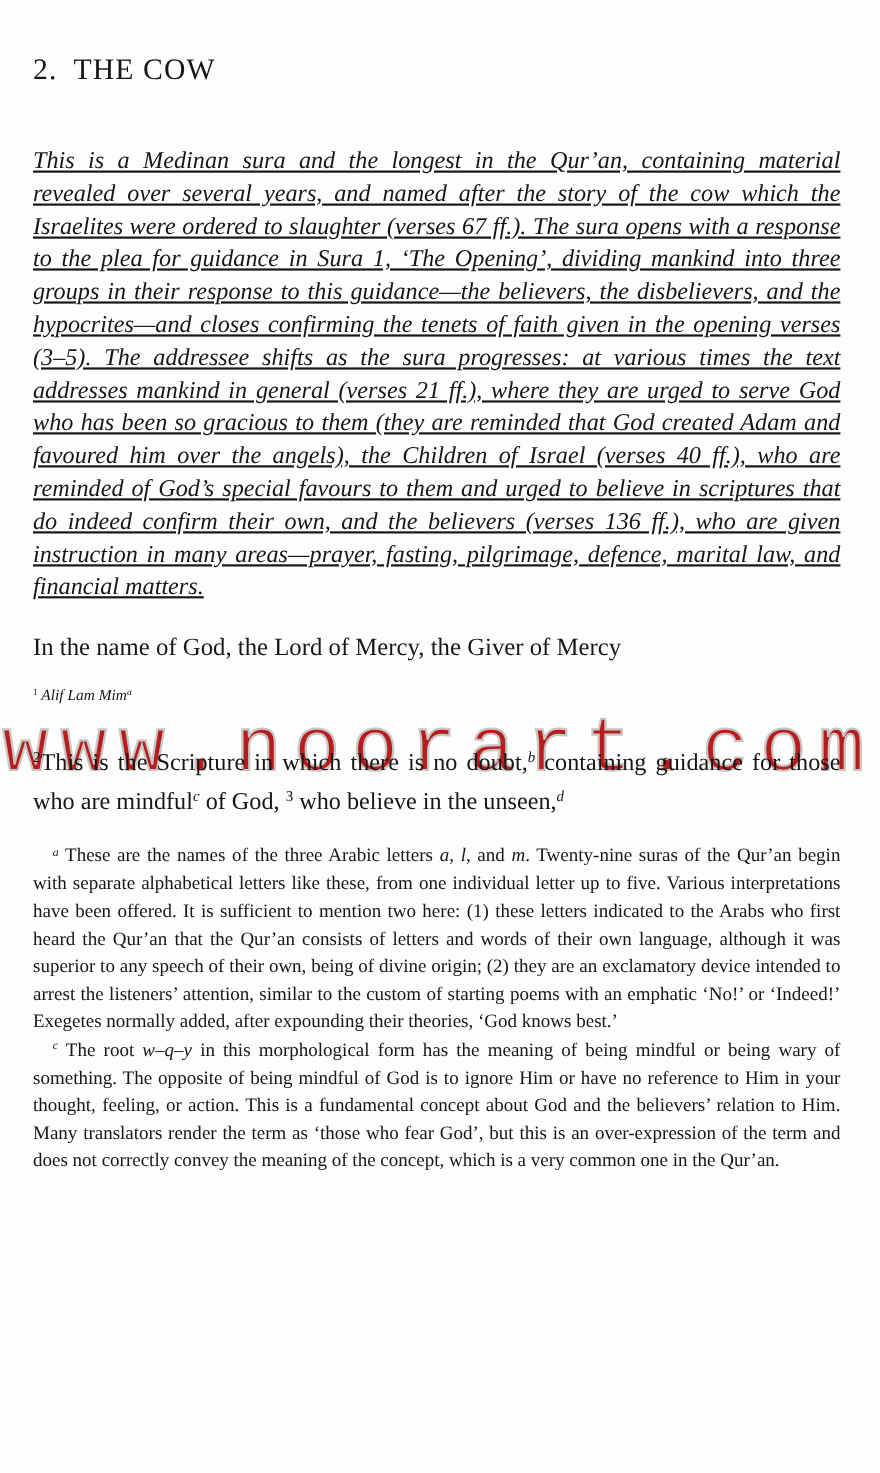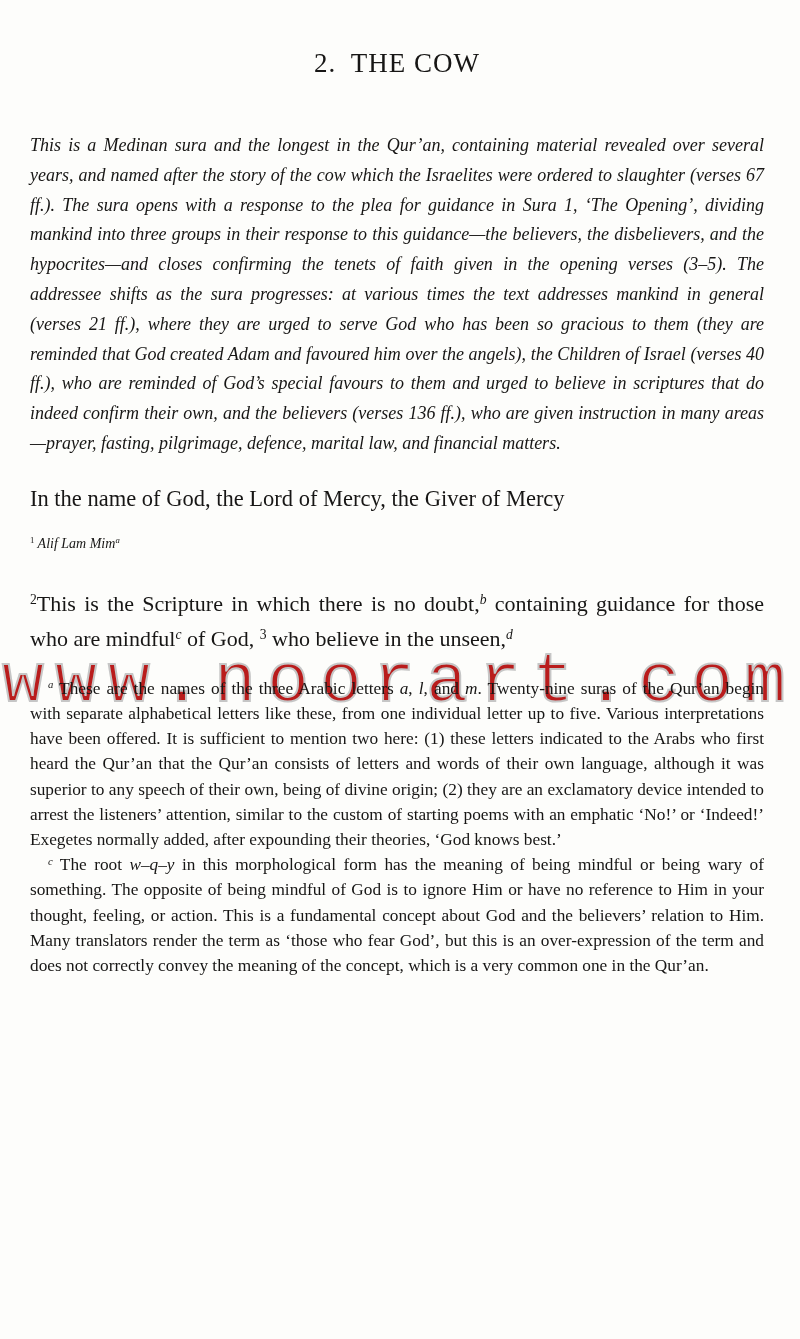--- a/index.html
+++ b/index.html
@@ -15,29 +15,29 @@
     background: #fdfdfb;
     color: #171615;
     padding: 48px 36px 0 30px;
     overflow: hidden;
   }
   .content { position: relative; z-index: 2; }
   .title {
     margin: 0;
     font-size: 27px;
     font-weight: normal;
-    text-align: center;
     letter-spacing: 1px;
   }
   .intro {
     margin: 52px 0 0 0;
     font-style: italic;
-    font-size: 18px;
+    font-size: 22px;
     line-height: 29.8px;
     text-align: justify;
+    text-decoration: underline;
   }
   .bismillah {
     margin: 27px 0 0 0;
     font-size: 22.5px;
   }
   .verse1 {
     margin: 24px 0 0 0;
     font-size: 14px;
   }
   .verse2 {

